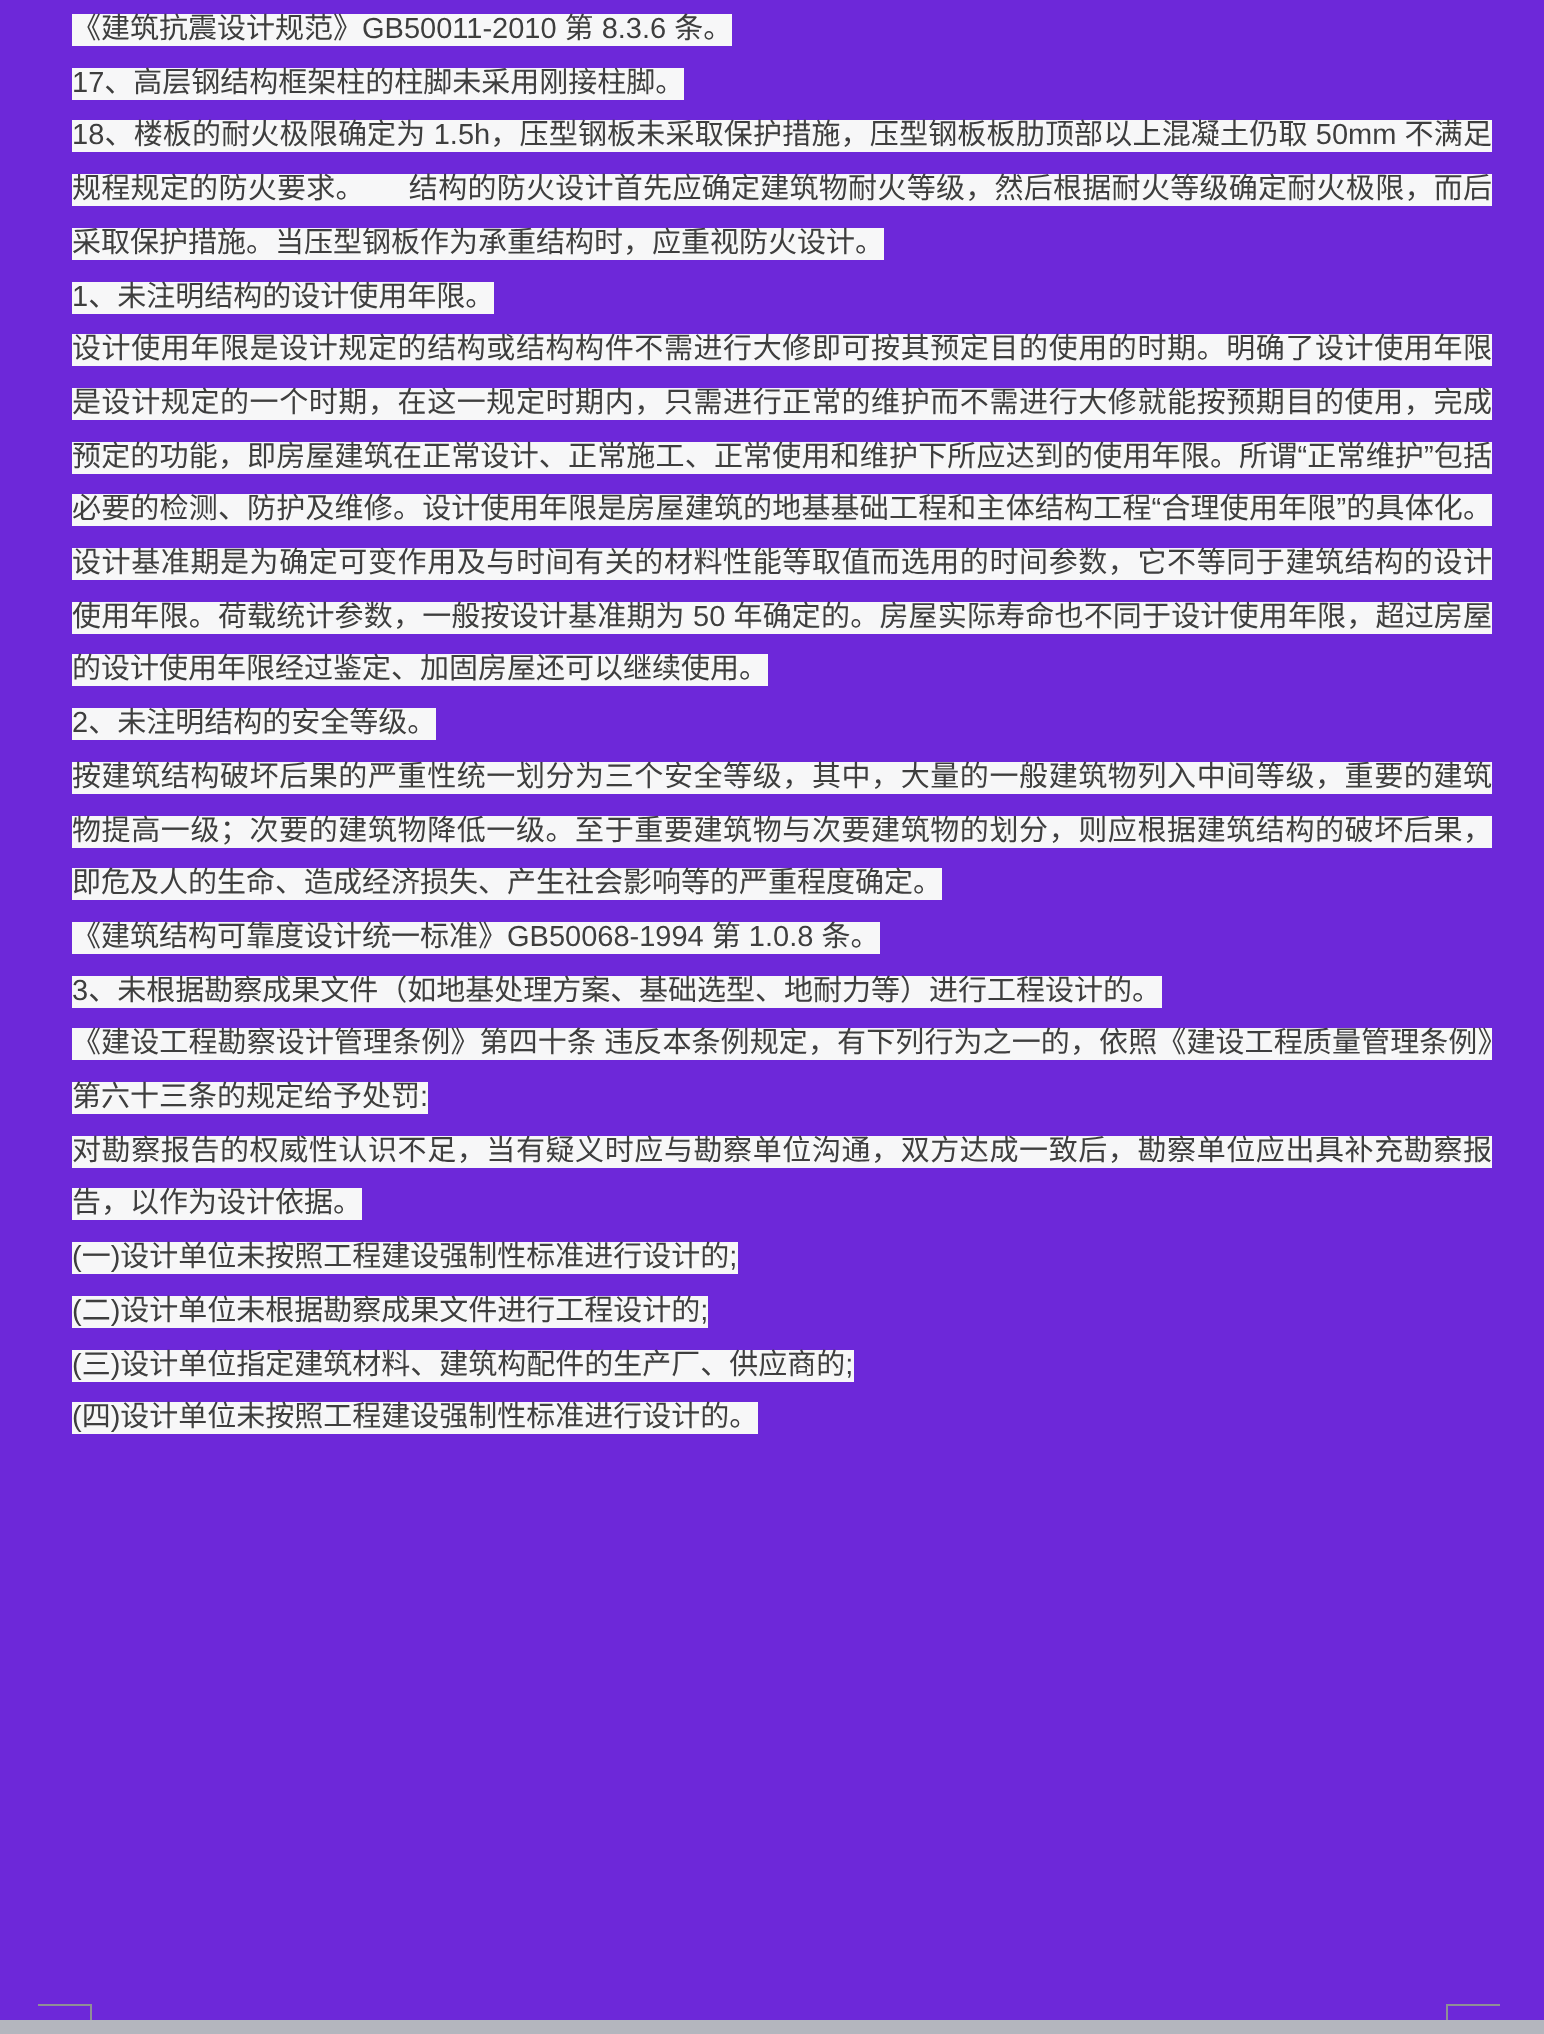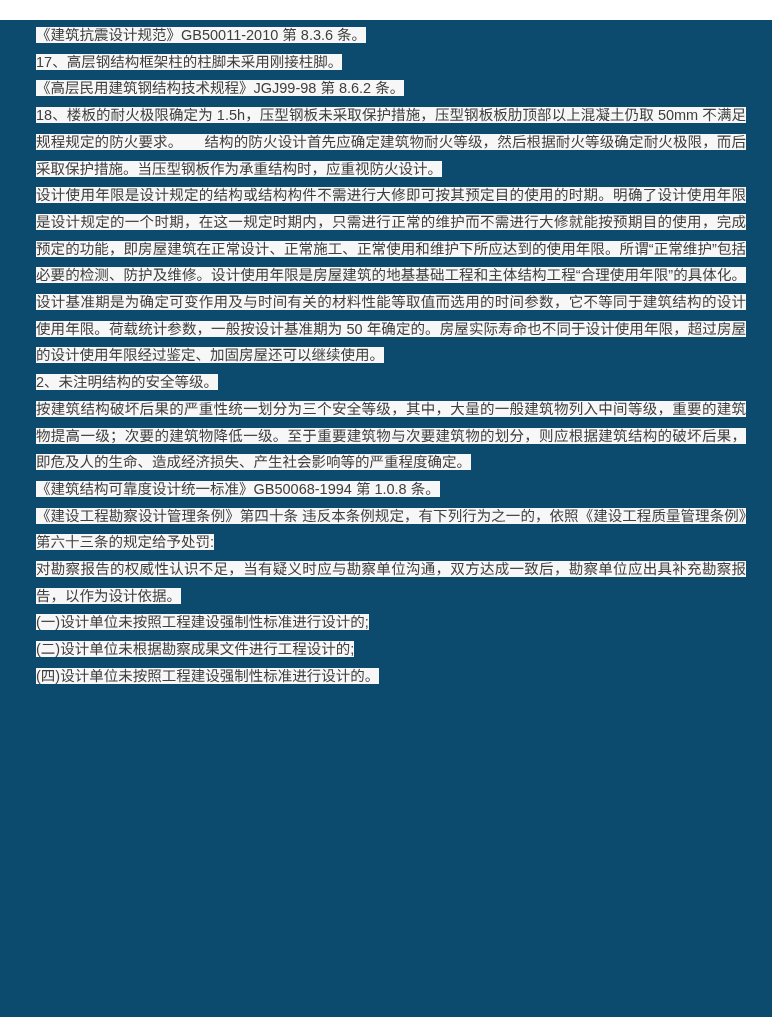--- a/index.html
+++ b/index.html
@@ -10,22 +10,21 @@
   body {
     width: 772px;
     height: 1017px;
     position: relative;
     overflow: hidden;
     font-family: "Liberation Sans", "DejaVu Sans", sans-serif;
   }
   .doc-page {
     position: absolute;
     inset: 0;
-    background: #0c4a6e;
-    margin-top: 20px;
+    background: #6d28d9;
   }
   .doc-content {
     position: absolute;
     left: 36px;
     top: 2px;
     width: 710px;
     font-size: 14.5px;
     line-height: 26.7px;
     color: #3e3e3e;
     text-align: justify;
@@ -67,30 +66,32 @@
 </style>
 </head>
 <body>
 
 <div class="doc-page">
 
   <div class="doc-content">
 
   <div class="para"><span class="ink">《建筑抗震设计规范》GB50011-2010 第 8.3.6 条。</span></div>
       <div class="para"><span class="ink">17、高层钢结构框架柱的柱脚未采用刚接柱脚。</span></div>
-      <div class="para"><span class="ink">《高层民用建筑钢结构技术规程》JGJ99-98 第 8.6.2 条。</span></div>
       <div class="para"><span class="ink">18、楼板的耐火极限确定为 1.5h，压型钢板未采取保护措施，压型钢板板肋顶部以上混凝土仍取 50mm 不满足规程规定的防火要求。　　结构的防火设计首先应确定建筑物耐火等级，然后根据耐火等级确定耐火极限，而后采取保护措施。当压型钢板作为承重结构时，应重视防火设计。</span></div>
+      <div class="para"><span class="ink">1、未注明结构的设计使用年限。</span></div>
       <div class="para"><span class="ink">设计使用年限是设计规定的结构或结构构件不需进行大修即可按其预定目的使用的时期。明确了设计使用年限是设计规定的一个时期，在这一规定时期内，只需进行正常的维护而不需进行大修就能按预期目的使用，完成预定的功能，即房屋建筑在正常设计、正常施工、正常使用和维护下所应达到的使用年限。所谓“正常维护”包括必要的检测、防护及维修。设计使用年限是房屋建筑的地基基础工程和主体结构工程“合理使用年限”的具体化。设计基准期是为确定可变作用及与时间有关的材料性能等取值而选用的时间参数，它不等同于建筑结构的设计使用年限。荷载统计参数，一般按设计基准期为 50 年确定的。房屋实际寿命也不同于设计使用年限，超过房屋的设计使用年限经过鉴定、加固房屋还可以继续使用。</span></div>
       <div class="para"><span class="ink">2、未注明结构的安全等级。</span></div>
       <div class="para"><span class="ink">按建筑结构破坏后果的严重性统一划分为三个安全等级，其中，大量的一般建筑物列入中间等级，重要的建筑物提高一级；次要的建筑物降低一级。至于重要建筑物与次要建筑物的划分，则应根据建筑结构的破坏后果，即危及人的生命、造成经济损失、产生社会影响等的严重程度确定。</span></div>
       <div class="para"><span class="ink">《建筑结构可靠度设计统一标准》GB50068-1994 第 1.0.8 条。</span></div>
+      <div class="para"><span class="ink">3、未根据勘察成果文件（如地基处理方案、基础选型、地耐力等）进行工程设计的。</span></div>
       <div class="para"><span class="ink">《建设工程勘察设计管理条例》第四十条 违反本条例规定，有下列行为之一的，依照《建设工程质量管理条例》第六十三条的规定给予处罚:</span></div>
       <div class="para"><span class="ink">对勘察报告的权威性认识不足，当有疑义时应与勘察单位沟通，双方达成一致后，勘察单位应出具补充勘察报告，以作为设计依据。</span></div>
       <div class="para"><span class="ink">(一)设计单位未按照工程建设强制性标准进行设计的;</span></div>
       <div class="para"><span class="ink">(二)设计单位未根据勘察成果文件进行工程设计的;</span></div>
+      <div class="para"><span class="ink">(三)设计单位指定建筑材料、建筑构配件的生产厂、供应商的;</span></div>
       <div class="para"><span class="ink">(四)设计单位未按照工程建设强制性标准进行设计的。</span></div>
     </div>
 
   <div class="margin-mark left"></div>
   <div class="margin-mark right"></div>
   <div class="page-gap-bar"></div>
 
 </div>
 
 </body></html>

